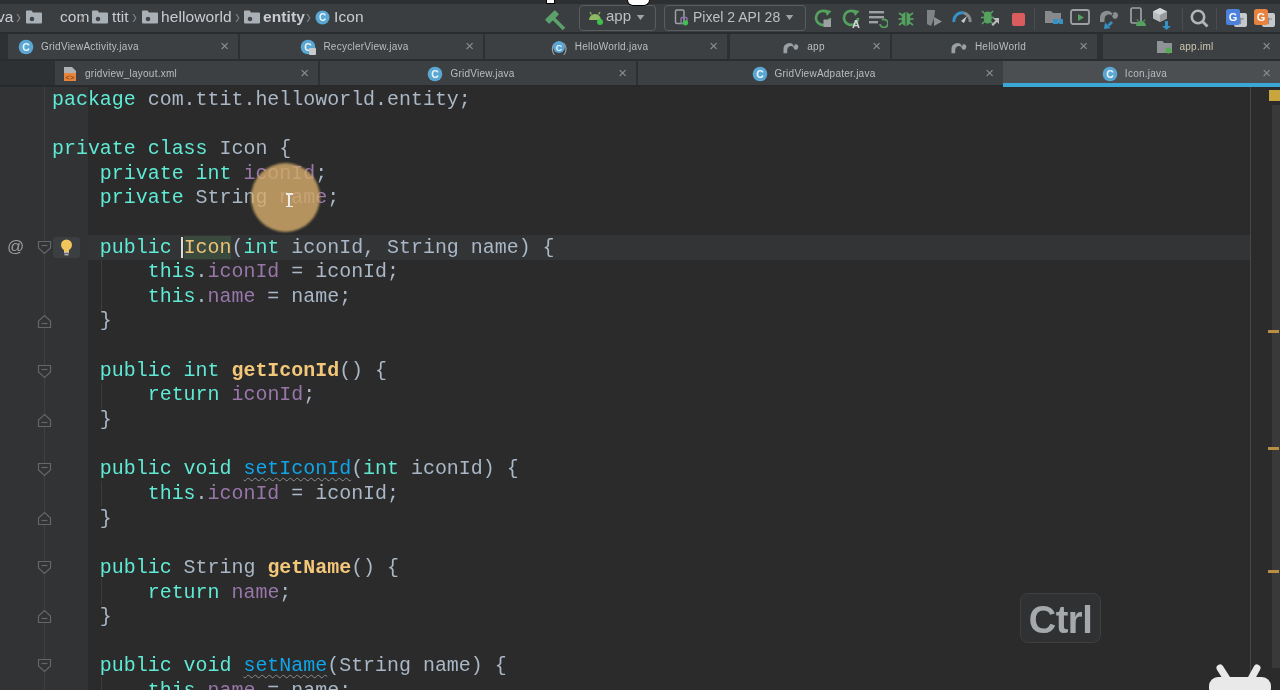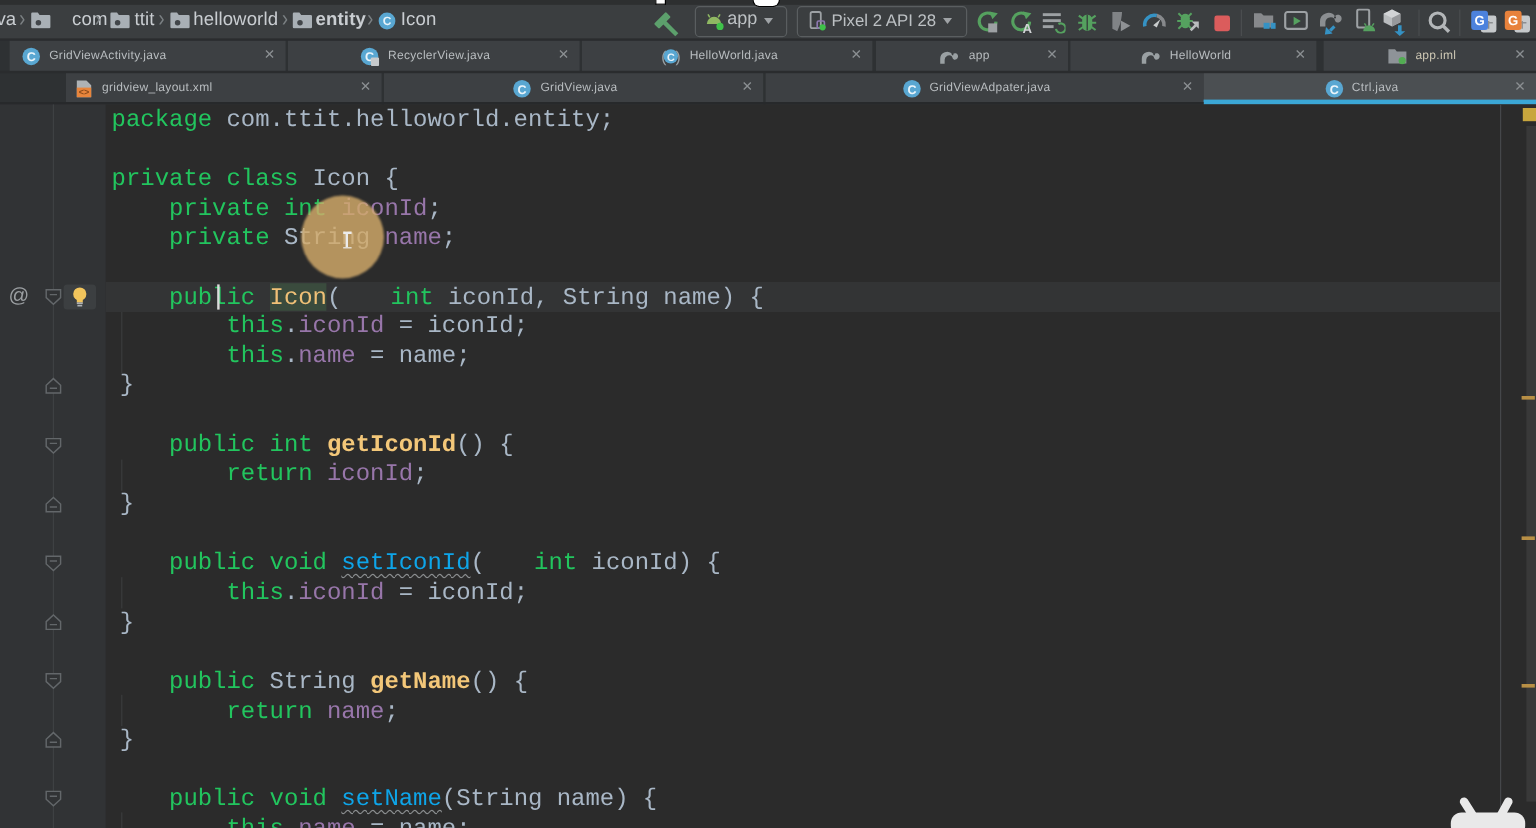--- a/index.html
+++ b/index.html
@@ -17,21 +17,21 @@
 
   
   .tabrow { left:0; width:1280px; height:27px; background:#2e3133; }
   .tab { position:absolute; top:0; height:27px; background:#3d4043; display:flex; align-items:center; justify-content:center; padding-right:10px; }
   .tab.sel { background:#4b4f52; }
   .tabtxt { font-size:10px; letter-spacing:0.25px; color:#b9bdc0; margin:0 4px 0 7px; }
   .tclose { position:absolute; right:9px; top:4px; font-size:15px; color:#8b8f92; }
   .underline { position:absolute; background:#3ba7d6; }
   pre.code { position:absolute; left:52px; top:0.7px; font-family:"Liberation Mono", monospace;
     font-size:19.95px; line-height:24.64px; color:#a9b7c6; }
-  .k { color:#22c55e;margin-left:41px; } 
+  .k { color:#5eead4; } 
   .f { color:#9876aa; } 
   .m { color:#f3c779; font-weight:700; } 
   .cons { color:#efc077; background:#3a4b3d; } 
   .u { color:#0ea5e9; text-decoration:underline wavy #8a8d8f 1px; text-underline-offset:3px; }
   .iguide { position:absolute; left:101px; width:1px; background:#3b3c3d; }
   .mark { position:absolute; left:1268px; width:11px; height:3px; background:#b88f45; }
 
   
   #ctrlbox { left:1020px; top:505.5px; width:81px; height:50px; background:#303133;
      border:1px solid #3d3f41; border-radius:8px; color:#a6a9ac; font-size:38px; font-weight:700;
@@ -282,21 +282,21 @@
         <text x="8" y="12" font-size="10.5" font-weight="bold" fill="#ebf5fb" text-anchor="middle" font-family="Liberation Sans">C</text>
       </svg>
     <span class="tabtxt">GridViewAdpater.java</span>
       <span class="tclose">×</span>
   </div>
   <div class="tab sel" style="top:60px;left:1003px;width:277px;">
     <svg width="16" height="16" viewBox="0 0 16 16">
         <circle cx="8" cy="8" r="7.3" fill="#59a7d2"></circle>
         <text x="8" y="12" font-size="10.5" font-weight="bold" fill="#ebf5fb" text-anchor="middle" font-family="Liberation Sans">C</text>
       </svg>
-    <span class="tabtxt">Ctrl.java</span>
+    <span class="tabtxt">Icon.java</span>
       <span class="tclose">×</span>
   </div>
   <div class="abs underline" style="left:1003px;top:83.3px;width:277px;height:3.7px;"></div>
   <div class="abs" style="left:0;top:31.5px;width:1280px;height:2px;background:#2a2c2e;"></div>
   <div class="abs" style="left:0;top:58.5px;width:1280px;height:2.2px;background:#2a2c2e;"></div>
   <div class="abs" style="left:0;top:85.2px;width:1003px;height:1.8px;background:#27292b;"></div>
 
   <div class="abs" style="left:0;top:87px;width:1280px;height:603px;background:#2b2b2b;"></div>
   <div class="abs" style="left:0;top:87px;width:88px;height:603px;background:#313335;"></div>
   <div class="abs" style="left:44px;top:87px;width:1px;height:603px;background:#3e4143;"></div>
@@ -389,20 +389,21 @@
   <div class="abs" style="left:285.5px;top:193px;width:7px;height:1.6px;background:#ececec;"></div>
   <div class="abs" style="left:285.5px;top:205.5px;width:7px;height:1.6px;background:#ececec;"></div>
 
   <div class="abs" style="left:1250px;top:87px;width:1px;height:603px;background:#45474a;"></div>
   <div class="abs" style="left:1269px;top:90px;width:11px;height:11px;background:#c8a63d;"></div>
   <div class="abs" style="left:1272px;top:105px;width:8px;height:563px;background:rgba(255,255,255,0.07);"></div>
   <div class="abs mark" style="top:330px;"></div>
   <div class="abs mark" style="top:447px;"></div>
   <div class="abs mark" style="top:570px;"></div>
 
+  <div class="abs" id="ctrlbox" style="top:593px;padding-top:4px;">Ctrl</div>
 
   <svg class="abs" style="left:1205px;top:663px;" width="70" height="27" viewBox="0 0 70 27">
     <rect x="4" y="14" width="62" height="20" rx="9" fill="#e9e9e9"></rect>
     <line x1="22" y1="16" x2="15" y2="5" stroke="#e9e9e9" stroke-width="7" stroke-linecap="round"></line>
     <line x1="46" y1="16" x2="52" y2="5" stroke="#e9e9e9" stroke-width="7" stroke-linecap="round"></line>
   </svg>
 
   <div class="abs" style="left:546px;top:0;width:9px;height:4px;background:#fff;border:1px solid #000;border-top:none;z-index:60;"></div>
   <div class="abs" style="left:627px;top:0;width:23px;height:6px;background:#fff;border:1.5px solid #000;border-top:none;border-radius:0 0 9px 9px;z-index:60;"></div>
 </div>

